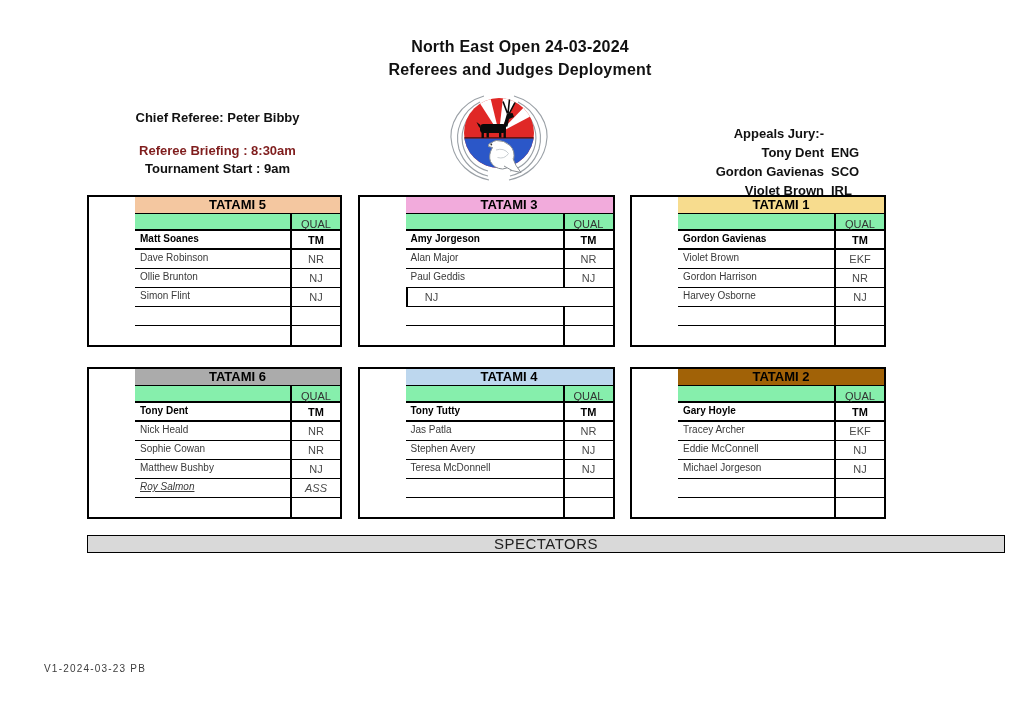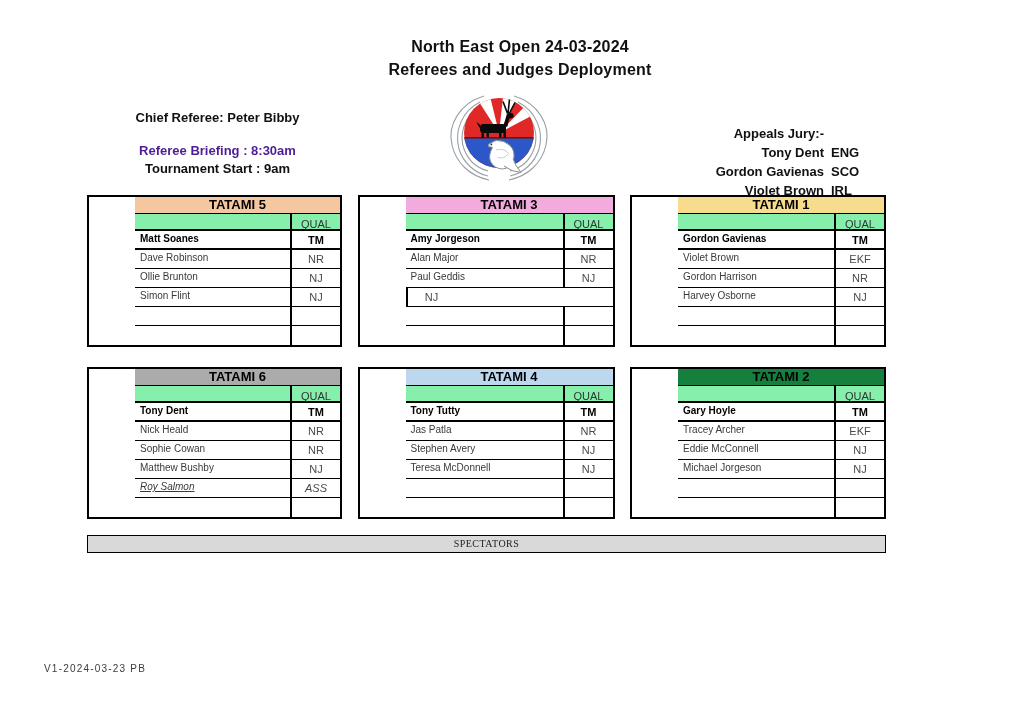--- a/index.html
+++ b/index.html
@@ -36,35 +36,35 @@
   .trow.qualrow .qcell { font-weight:normal; font-size:11px; color:#333; line-height:15px; }
   .trow.datarow { height:19px; }
   .trow.datarow.lead { font-weight:bold; border-bottom:2px solid #000; }
   .trow.datarow.lead .ncell, .trow.datarow.lead .qcell { color:#000; }
   .trow:last-child { border-bottom:none; }
   .ncell { flex:1; padding:2px 2px 0 5px; font-size:10px; color:#3a3a3a; white-space:nowrap; overflow:hidden; }
   .qcell { width:50px; border-left:2px solid #000; text-align:center; font-size:11px; color:#4a4a4a; padding-top:3px; }
   .trow.datarow.assistant .ncell { font-style:italic; text-decoration:underline; }
   .trow.datarow.assistant .qcell { font-style:italic; }
 
-  .spectators-bar { position:absolute; left:87px; top:535px; width:799px; height:18px;
-    background:#D9D9D9; border:1px solid #000; text-align:center; font-size:10px; color:#222;
-    line-height:16px; letter-spacing:.5px; font-family:Liberation Serif, serif; }
+  .spectators-bar { position:absolute; left:87px; top:535px; width:918px; height:18px;
+    background:#D9D9D9; border:1px solid #000; text-align:center; font-size:15px; color:#222;
+    line-height:16px; letter-spacing:.5px; font-family:Liberation Sans, sans-serif; }
 
   .footer-version { position:absolute; left:44px; top:663px; font-size:10px; color:#3c3c3c; letter-spacing:1.2px; }
 </style>
 </head>
 <body>
 
 <div class="page-title l1">North East Open 24-03-2024</div>
 <div class="page-title l2">Referees and Judges Deployment</div>
 
 <div class="hdr-left">
   <div class="chief">Chief Referee: Peter Bibby</div>
-  <div class="briefing" style="color: #4c1d95;">Referee Briefing : 8:30am</div>
+  <div class="briefing" style="color: #7f1d1d;">Referee Briefing : 8:30am</div>
   <div class="start">Tournament Start : 9am</div>
 </div>
 
 <div class="logo-wrap">
   <svg viewBox="0 0 110 102" width="110" height="102">
     <defs>
         <clipPath id="lc">
           <circle cx="55" cy="47" r="35"></circle>
         </clipPath>
       </defs>
@@ -268,21 +268,21 @@
       <div class="trow datarow normal">
         <div class="ncell"></div>
         <div class="qcell"></div>
       </div>
       <div class="trow datarow normal">
         <div class="ncell"></div>
         <div class="qcell"></div>
       </div>
     </div>
     <div class="tatami">
-      <div class="t-title" style="background: #15803d;">TATAMI 2</div>
+      <div class="t-title" style="background: #a16207;">TATAMI 2</div>
       <div class="trow qualrow">
         <div class="ncell"></div>
         <div class="qcell">QUAL</div>
       </div>
       <div class="trow datarow lead">
         <div class="ncell">Gary Hoyle</div>
         <div class="qcell">TM</div>
       </div>
       <div class="trow datarow normal">
         <div class="ncell">Tracey Archer</div>

